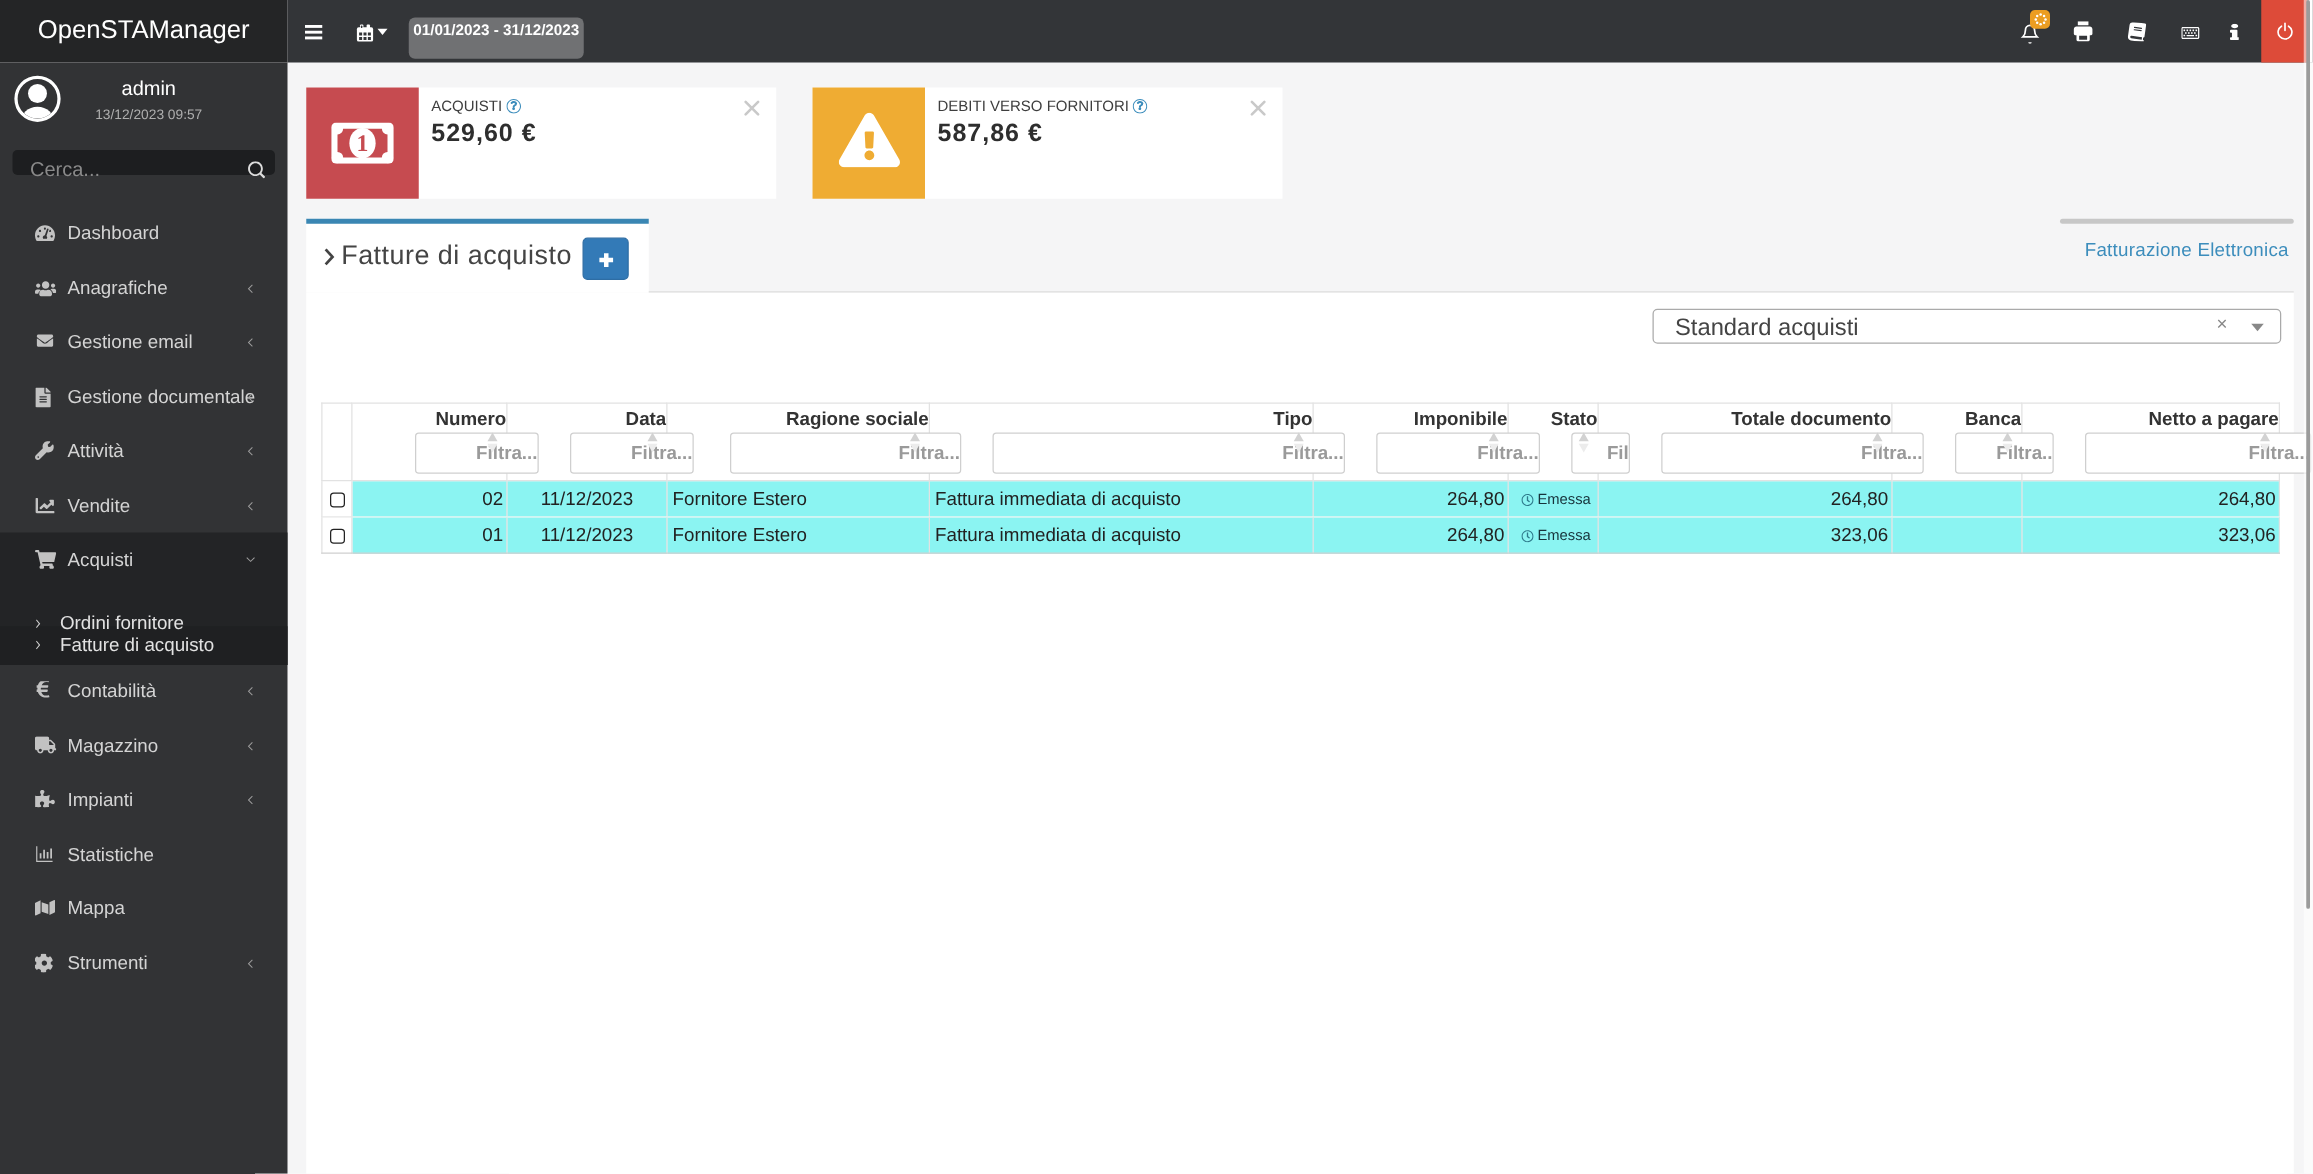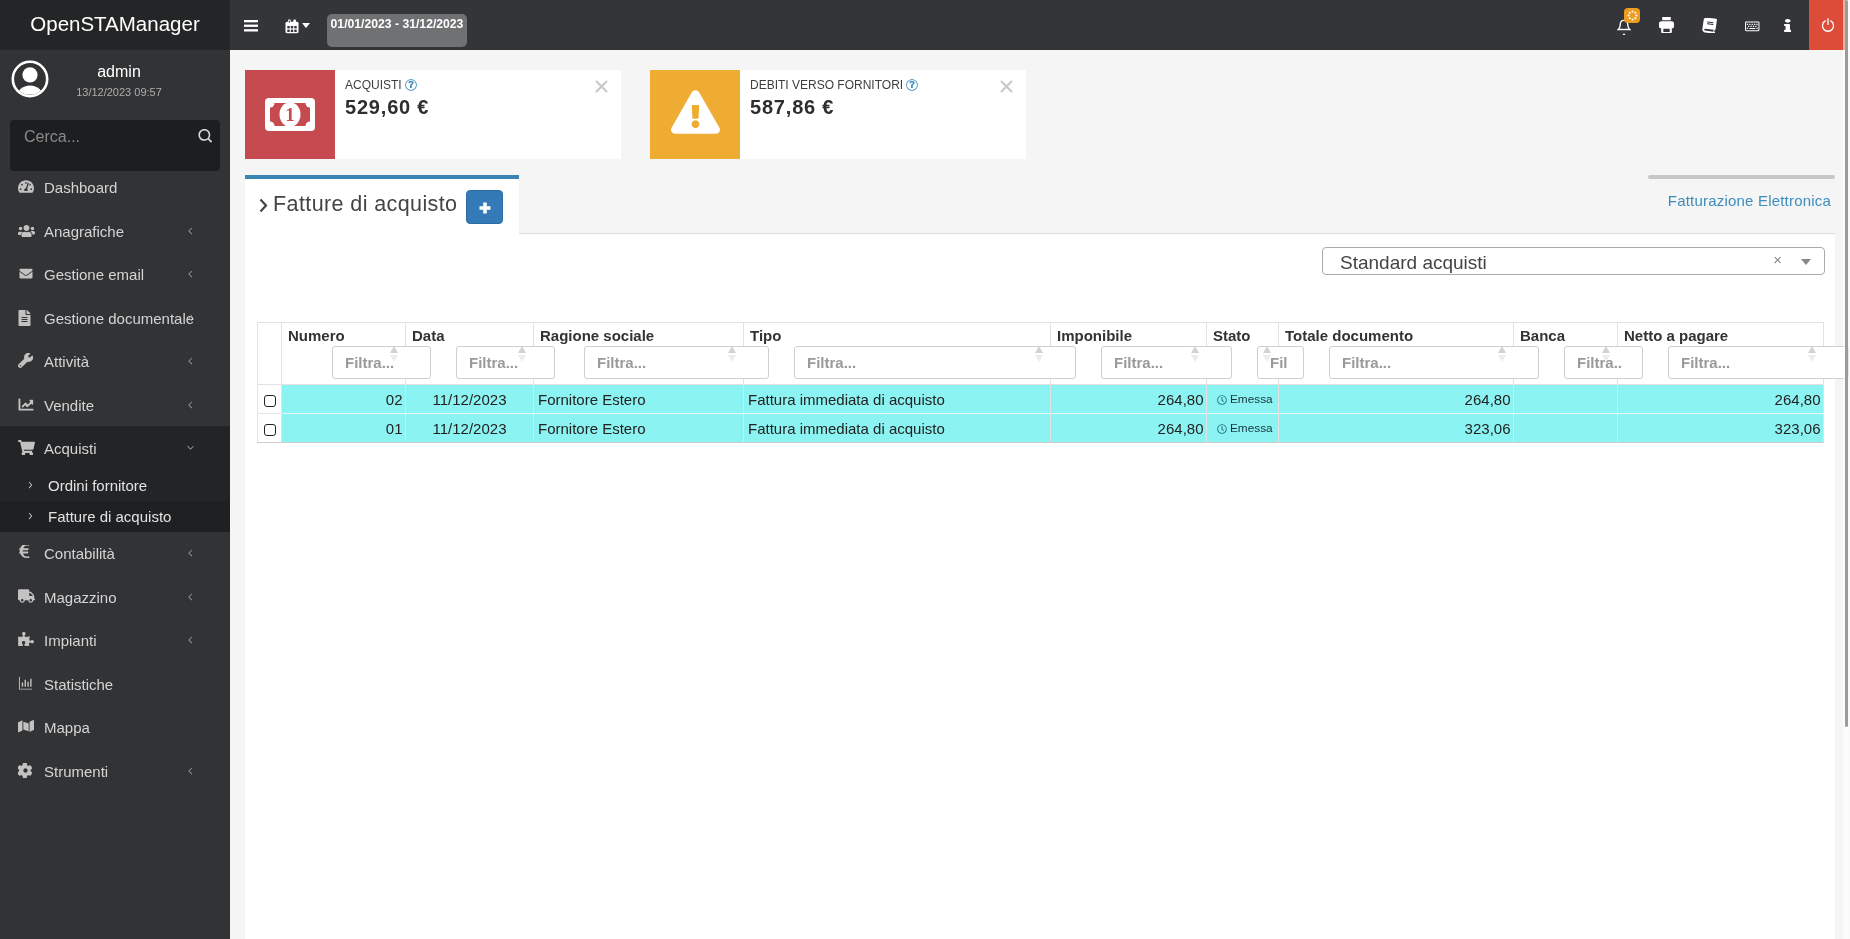--- a/index.html
+++ b/index.html
@@ -9,22 +9,22 @@
 
 #logo { left:0; top:0; width:230px; height:50px; background:#242526; color:#fff; font-size:20.5px; text-align:center; line-height:48px; }
 #navbar { left:230px; top:0; width:1620px; height:50px; background:#333538; }
 #datepill { left:327px; top:14px; width:140px; white-space:nowrap; overflow:hidden; height:33px; background:#707173; border-radius:5px; color:#fff; font-size:12.2px; font-weight:bold; text-align:center; line-height:21px; }
 #pwr { left:1809px; top:0; width:37px; height:50px; background:#dd4b39; }
 #rightwhite { left:1846px; top:0; width:4px; height:50px; background:#fff; }
 
 #sidebar { left:0; top:50px; width:230px; height:889px; background:#323335; }
 #adminname { left:0px; top:63px; width:238px; text-align:center; color:#fff; font-size:16px; font-weight:normal; }
 #admindate { left:0px; top:86px; width:238px; text-align:center; color:#aeaeae; font-size:11px; }
-#searchbox { left:10px; top:120px; width:210px; height:51px; background:#1d1e20; border-radius:4px; color:#8a8a8a; font-size:16px; line-height:34px; padding-left:14px; }
-.mi { position:absolute; left:2px; width:211px; height:43px; color:#d4d4d4; font-size:15px; }
+#searchbox { left:10px; top:120px; width:210px; height:20px; background:#1d1e20; border-radius:4px; color:#8a8a8a; font-size:16px; line-height:34px; padding-left:14px; }
+.mi { position:absolute; left:12px; width:211px; height:43px; color:#d4d4d4; font-size:15px; }
 .mi .lbl { position:absolute; left:42px; top:50%; transform:translateY(-50%); }
 .mi .ic { position:absolute; left:16px; top:50%; transform:translateY(-50%); width:16px; height:16px; color:#c2c2c2; }
 .mi .chev { position:absolute; right:18px; top:50%; transform:translateY(-50%); width:9px; height:9px; color:#9e9e9e; }
 #acqblock { left:0; top:426px; width:230px; height:106px; background:#232426; }
 #fattrow { left:0; top:501px; width:230px; height:31px; background:#1f2022; }
 .smi { position:absolute; left:0; width:230px; height:30px; color:#e2e2e2; font-size:15px; }
 .smi .lbl { position:absolute; left:48px; top:50%; transform:translateY(-50%); }
 .smi .ic { position:absolute; left:26px; top:50%; transform:translateY(-50%); width:9px; height:9px; color:#cfcfcf; }
 
 .card { position:absolute; top:70px; width:376px; height:89px; background:#fff; }
@@ -38,21 +38,21 @@
 #boxtitle { left:258px; top:192px; font-size:21.5px; color:#444; letter-spacing:0.4px; }
 #plusbtn { left:466px; top:190px; width:37px; height:34px; background:#337ab7; border:1px solid #2e6da4; border-radius:4px; }
 #fattlink { left:1500px; top:192px; width:331px; text-align:right; color:#3c8dbc; font-size:15px; letter-spacing:0.2px; }
 #select2 { left:1322px; top:247px; width:503px; height:28px; background:#fff; border:1px solid #aaa; border-radius:4px; }
 #select2 .txt { position:absolute; left:17px; top:4px; font-size:19px; color:#444; }
 #select2 .x { position:absolute; right:42px; top:3px; color:#888; font-size:15px; }
 #select2 .caret { position:absolute; right:13px; top:11px; width:0; height:0; border-left:5.5px solid transparent; border-right:5.5px solid transparent; border-top:6px solid #888; }
 
 #tbl { position:absolute; left:257px; top:322px; border-collapse:collapse; table-layout:fixed; }
 #tbl th, #tbl td { border:1px solid #e2e2e2; padding:0; vertical-align:top; }
-#tbl th { position:relative; height:62px; text-align:left; }
+#tbl th { position:relative; height:62px; text-align:right; }
 #tbl th .hlbl { font-size:15px; font-weight:bold; color:#333; margin:4px 0 0 6px; white-space:nowrap; overflow:hidden; }
 #tbl th .finput { position:absolute; left:6px; top:22.5px; height:33px; border:1px solid #cfcfcf; border-radius:3px; background:#fff; color:#9a9a9a; font-weight:bold; font-size:15px; line-height:31px; padding-left:12px; white-space:nowrap; overflow:hidden;margin-left:44px; }
 #tbl th .sortu { position:absolute; right:7px; top:23px; width:0; height:0; border-left:4px solid transparent; border-right:4px solid transparent; border-bottom:7px solid #d2d2d2; }
 #tbl th .sortd { position:absolute; right:7px; top:32px; width:0; height:0; border-left:4px solid transparent; border-right:4px solid transparent; border-top:7px solid #ececec; }
 #tbl td { height:29px; background:#8bf4f2; font-size:15px; color:#222; vertical-align:middle; }
 #tbl td.cb { background:#fff; text-align:center; }
 #tbl tr.r1 td { border-bottom:1px solid #e8f5f4; }
 #tbl tr.r1 td.cb { border-bottom:1px solid #e6e6e6; }
 #tbl tr.r2 td { border-bottom:1px solid #cfcfcf; }
 #tbl td.num { text-align:right; padding-right:2.5px; }
@@ -253,21 +253,21 @@
     </div>
     <div class="mi" style="top:749px">
       <span class="ic"><svg viewBox="0 0 512 512" width="15" height="15">
           <path fill="currentColor" d="M488 314l-43-25c4-22 4-44 0-66l43-25c12-7 18-22 13-35-11-36-30-68-55-95-9-10-24-12-36-5l-43 25c-17-14-36-25-57-33V5c0-14-10-26-24-28-37-5-74-5-110 0C162-21 152-9 152 5v50c-21 8-40 19-57 33L52 63c-12-7-27-5-36 5C-9 95-28 127-39 163c-4 13 1 28 13 35l43 25c-4 22-4 44 0 66l-43 25c-12 7-18 22-13 35 11 36 30 68 55 95 9 10 24 12 36 5l43-25c17 14 36 25 57 33v50c0 14 10 26 24 28 37 5 74 5 110 0 14-2 24-14 24-28v-50c21-8 40-19 57-33l43 25c12 7 27 5 36-5 25-27 44-59 55-95 4-13-1-28-13-35zM256 336c-44 0-80-36-80-80s36-80 80-80 80 36 80 80-36 80-80 80z" transform="scale(0.92) translate(22,22)"></path>
         </svg></span>
       <span class="lbl">Strumenti</span>
       <svg class="chev" viewBox="0 0 320 512" width="9" height="11">
         <path fill="currentColor" d="M224 256L64 96l32-32 192 192L96 448l-32-32 160-160z" transform="scale(-1,1) translate(-320,0)"></path>
       </svg>
     </div>
-    <div class="smi" style="top:470px">
+    <div class="smi" style="top:484px">
       <svg class="ic" viewBox="0 0 320 512" width="8" height="10">
         <path fill="currentColor" d="M96 64l160 192L96 448l-32-32 128-160L64 96l32-32z"></path>
       </svg>
       <span class="lbl">Ordini fornitore</span>
     </div>
     <div class="smi" style="top:500.5px">
       <svg class="ic" viewBox="0 0 320 512" width="8" height="10">
         <path fill="currentColor" d="M96 64l160 192L96 448l-32-32 128-160L64 96l32-32z"></path>
       </svg>
       <span class="lbl">Fatture di acquisto</span>

